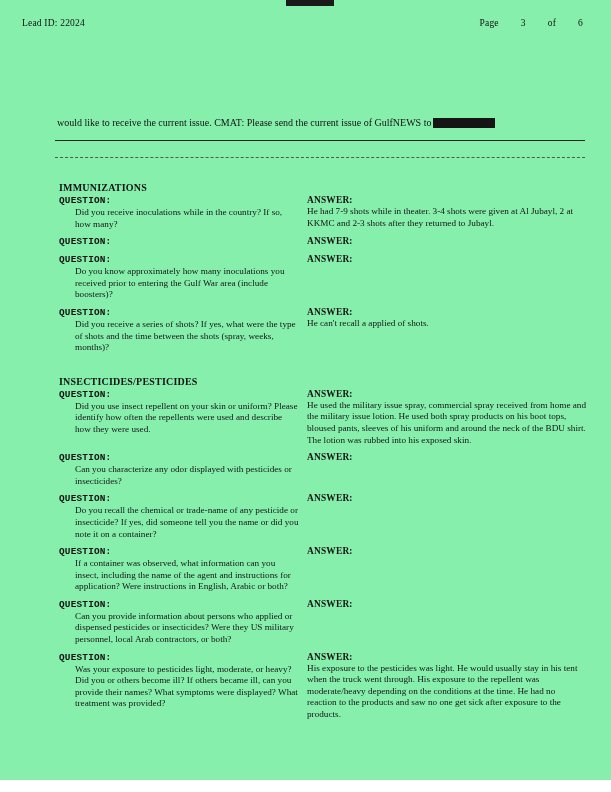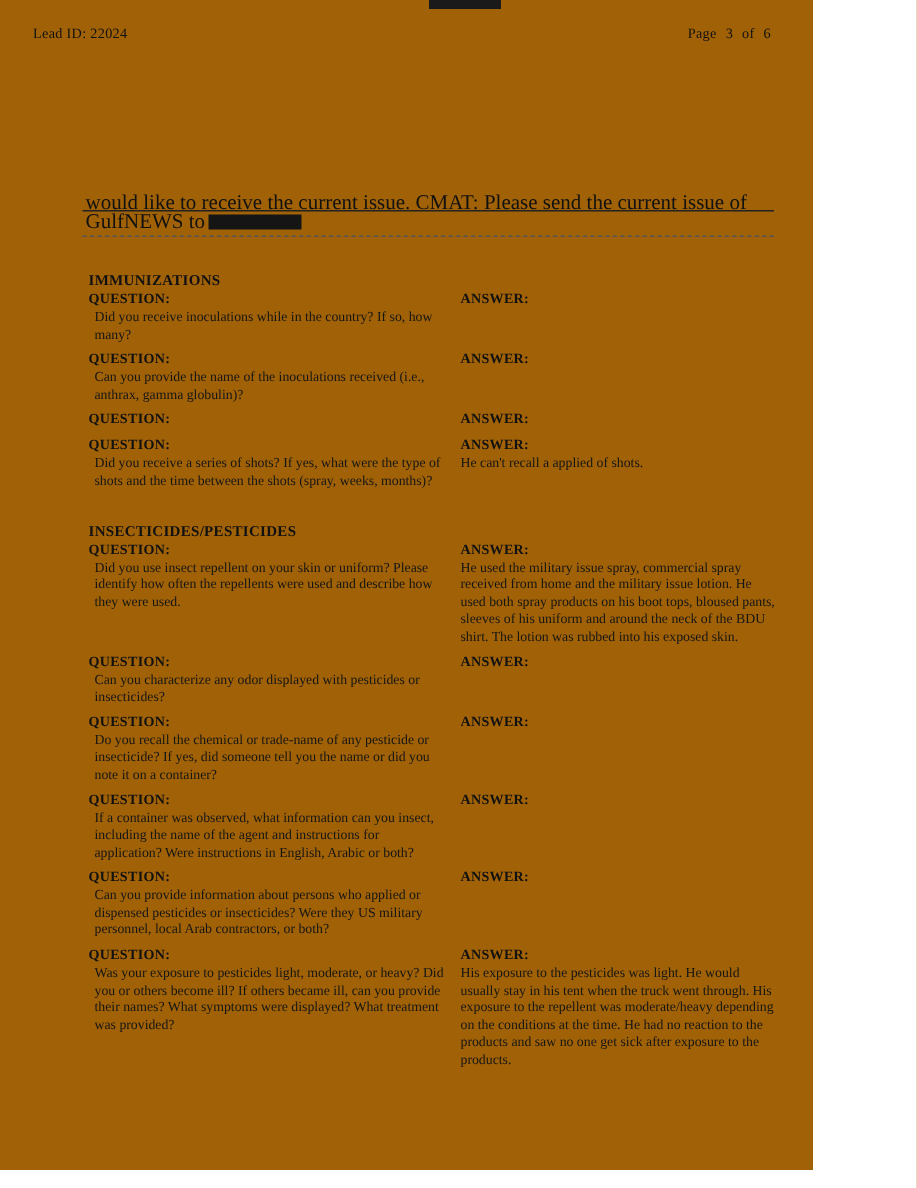--- a/index.html
+++ b/index.html
@@ -5,23 +5,23 @@
   html, body {
     margin: 0;
     padding: 0;
     background: #ffffff;
   }
   body {
     font-family: "Liberation Serif", serif;
   }
   .page {
     position: relative;
-    width: 542px;
+    width: 611px;
     height: 792px;
-    background: #a16207;
+    background: #86efac;
     box-sizing: border-box;
     overflow: hidden;
   }
   
   .top-redaction {
     position: absolute;
     top: 0px;
     left: 286px;
     width: 48px;
     height: 6px;
@@ -42,28 +42,28 @@
     top: 0;
     letter-spacing: 0.2px;
   }
   .header .pageno {
     position: absolute;
     right: 6px;
     top: 0;
     letter-spacing: 0.2px;
   }
   .header .pageno span {
-    margin-left: 6px;
+    margin-left: 22px;
   }
   .intro-line {
     position: absolute;
-    top: 129px;
+    top: 116px;
     left: 57px;
     right: 30px;
-    font-size: 14px;
+    font-size: 10px;
     color: #111;
     line-height: 13px;
   }
   .intro-redaction {
     display: inline-block;
     vertical-align: middle;
     width: 62px;
     height: 10px;
     background: #151515;
     margin-left: 2px;
@@ -111,29 +111,29 @@
     flex: 1 1 auto;
     box-sizing: border-box;
   }
   .label {
     font-size: 9.4px;
     font-weight: bold;
     color: #111;
     margin-bottom: 1px;
     letter-spacing: 0.2px;
   }
-  .qcol .label { margin-left: 4px; }
+  .qcol .label { margin-left: 4px; font-family: Liberation Mono, monospace; }
   .body-text {
     font-size: 9.2px;
     line-height: 11.6px;
     color: #151515;
     text-align: left;
     margin: 0;
   }
-  .qcol .body-text { margin-left: 8px; }
+  .qcol .body-text { margin-left: 20px; }
   .spacer-6 { height: 6px; }
   .bottom-strip {
     position: absolute;
     left: 0;
     right: 0;
     bottom: 0;
     height: 12px;
     background: #ffffff;
   }
 </style>
@@ -162,38 +162,39 @@
 
     <div class="section-head">IMMUNIZATIONS</div>
 
     <div class="qa-row">
       <div class="qcol">
         <div class="label">QUESTION:</div>
         <p class="body-text">Did you receive inoculations while in the country?  If so, how many?</p>
       </div>
       <div class="acol">
         <div class="label">ANSWER:</div>
-      </div>
-    </div>
-    <div class="spacer-6"></div>
-
-    <div class="qa-row">
-      <div class="qcol">
-        <div class="label">QUESTION:</div>
-        <p class="body-text">Can you provide the name of the inoculations received (i.e., anthrax, gamma globulin)?</p>
-      </div>
-      <div class="acol">
-        <div class="label">ANSWER:</div>
-      </div>
-    </div>
-    <div class="spacer-6"></div>
-
-    <div class="qa-row">
-      <div class="qcol">
-        <div class="label">QUESTION:</div>
+        <p class="body-text">He had 7-9 shots while in theater. 3-4 shots were given at Al Jubayl, 2 at KKMC and 2-3 shots after they returned to Jubayl.</p>
+      </div>
+    </div>
+    <div class="spacer-6"></div>
+
+    <div class="qa-row">
+      <div class="qcol">
+        <div class="label">QUESTION:</div>
+      </div>
+      <div class="acol">
+        <div class="label">ANSWER:</div>
+      </div>
+    </div>
+    <div class="spacer-6"></div>
+
+    <div class="qa-row">
+      <div class="qcol">
+        <div class="label">QUESTION:</div>
+        <p class="body-text">Do you know approximately how many inoculations you received prior to entering the Gulf War area (include boosters)?</p>
       </div>
       <div class="acol">
         <div class="label">ANSWER:</div>
       </div>
     </div>
     <div class="spacer-6"></div>
 
     <div class="qa-row">
       <div class="qcol">
         <div class="label">QUESTION:</div>

